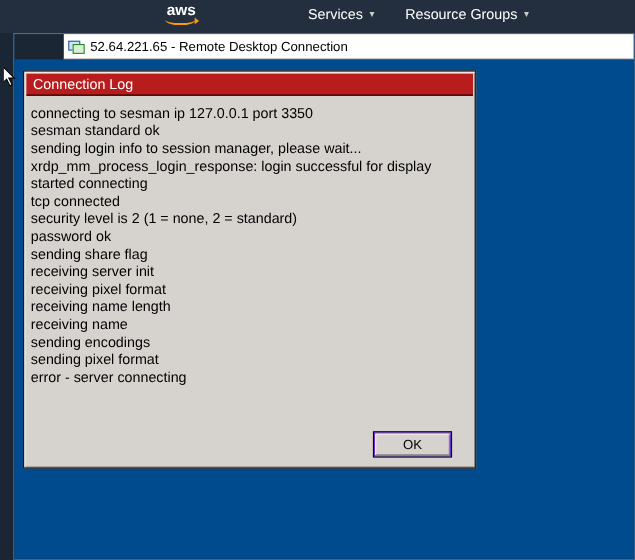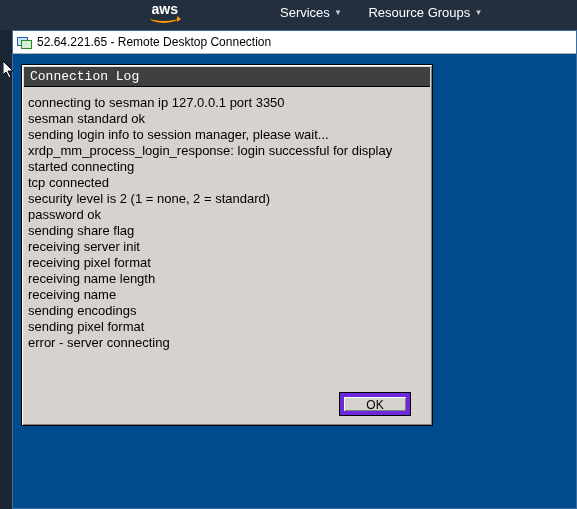--- a/index.html
+++ b/index.html
@@ -85,20 +85,21 @@
   .titlebar {
     height: 22px;
     background: #ffffff;
     display: flex;
     align-items: center;
     font-size: 12px;
     color: #000;
     padding-left: 4px;
     gap: 6px;
     border-bottom: 1px solid #b0b0b0;
+    margin-left: 45px;
   }
   .rdp-icon {
     width: 14px; height: 14px;
     position: relative;
   }
   .rdp-icon .mon {
     position:absolute; left:0; top:2px;
     width:9px; height:7px;
     border:1px solid #2362a6;
     background:#cfe3f7;
@@ -126,48 +127,47 @@
     position: absolute;
     left: 8px;
     top: 10px;
     width: 410px;
     background: #d6d3ce;
     border: 1px solid #000;
     box-shadow: 1px 1px 0 #fff inset, -1px -1px 0 #808080 inset;
     padding-bottom: 8px;
   }
   .dlg-title {
-    background: #404040;
+    background: #b91c1c;
     color: #ffffff;
     font-size: 13px;
     padding: 2px 6px;
     border-bottom: 1px solid #000;
     margin: 2px;
-    font-family: Liberation Mono, monospace;
   }
   .dlg-body {
     padding: 6px 18px 2px 6px;
     font-size: 13px;
     color: #000;
     line-height: 16px;
     height: 290px;
     overflow: hidden;
     white-space: nowrap;
   }
   .dlg-line { }
   .dlg-buttons {
     display: flex;
     justify-content: flex-end;
     padding: 6px 22px 2px 6px;
   }
   .ok-btn {
     width: 70px;
     height: 22px;
     background: #d6d3ce;
-    border: 4px solid #6d28d9;
+    border: 1px solid #6d28d9;
     box-shadow: 1px 1px 0 #fff inset, -1px -1px 0 #808080 inset;
     font-size: 12px;
     cursor: pointer;
     outline: 1px solid #000;
     outline-offset: 0px;
   }
 </style>
 </head>
 <body>
 

